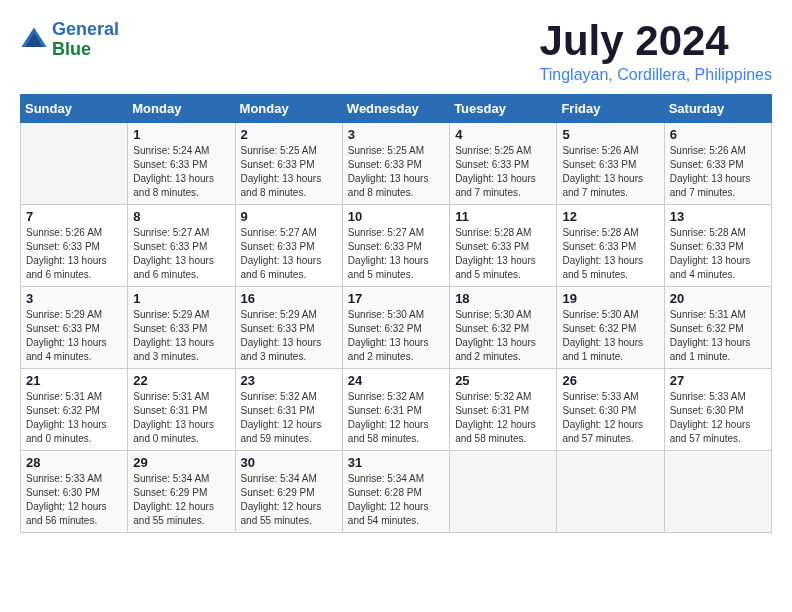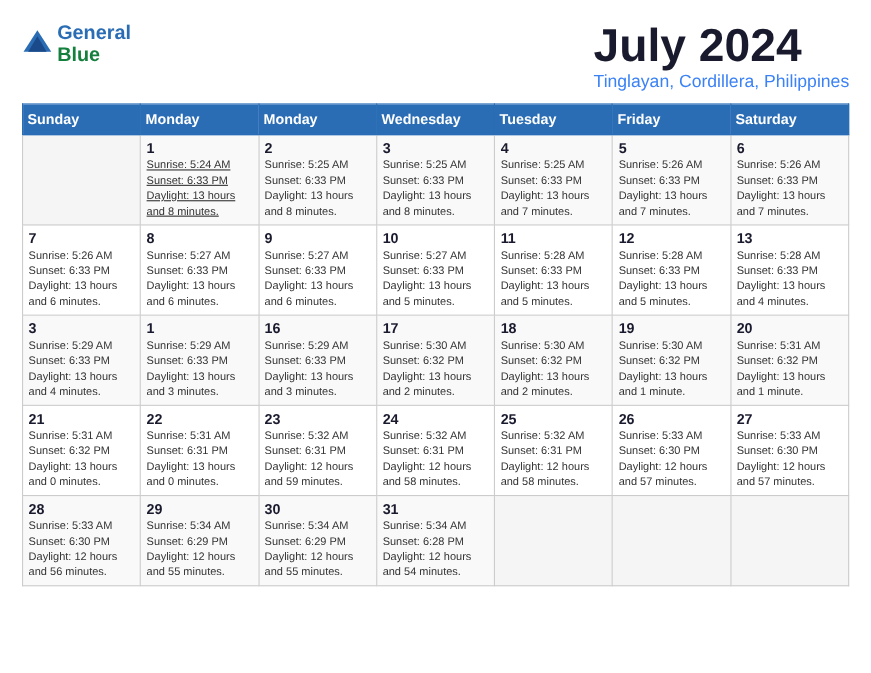--- a/index.html
+++ b/index.html
@@ -118,21 +118,21 @@
         <th>Tuesday</th>
         <th>Friday</th>
         <th>Saturday</th>
       </tr>
   </thead>
   <tbody id="calendar-body">
   <tr>
         <td class="empty-cell"></td>
         <td>
           <span class="day-number">1</span>
-          <div class="day-info" style="white-space: pre-line; text-decoration: underline;">Sunrise: 5:24 AM
+          <div class="day-info" style="white-space: pre-line;">Sunrise: 5:24 AM
 Sunset: 6:33 PM
 Daylight: 13 hours
 and 8 minutes.</div>
         </td>
         <td>
           <span class="day-number">2</span>
           <div class="day-info" style="white-space: pre-line;">Sunrise: 5:25 AM
 Sunset: 6:33 PM
 Daylight: 13 hours
 and 8 minutes.</div>

